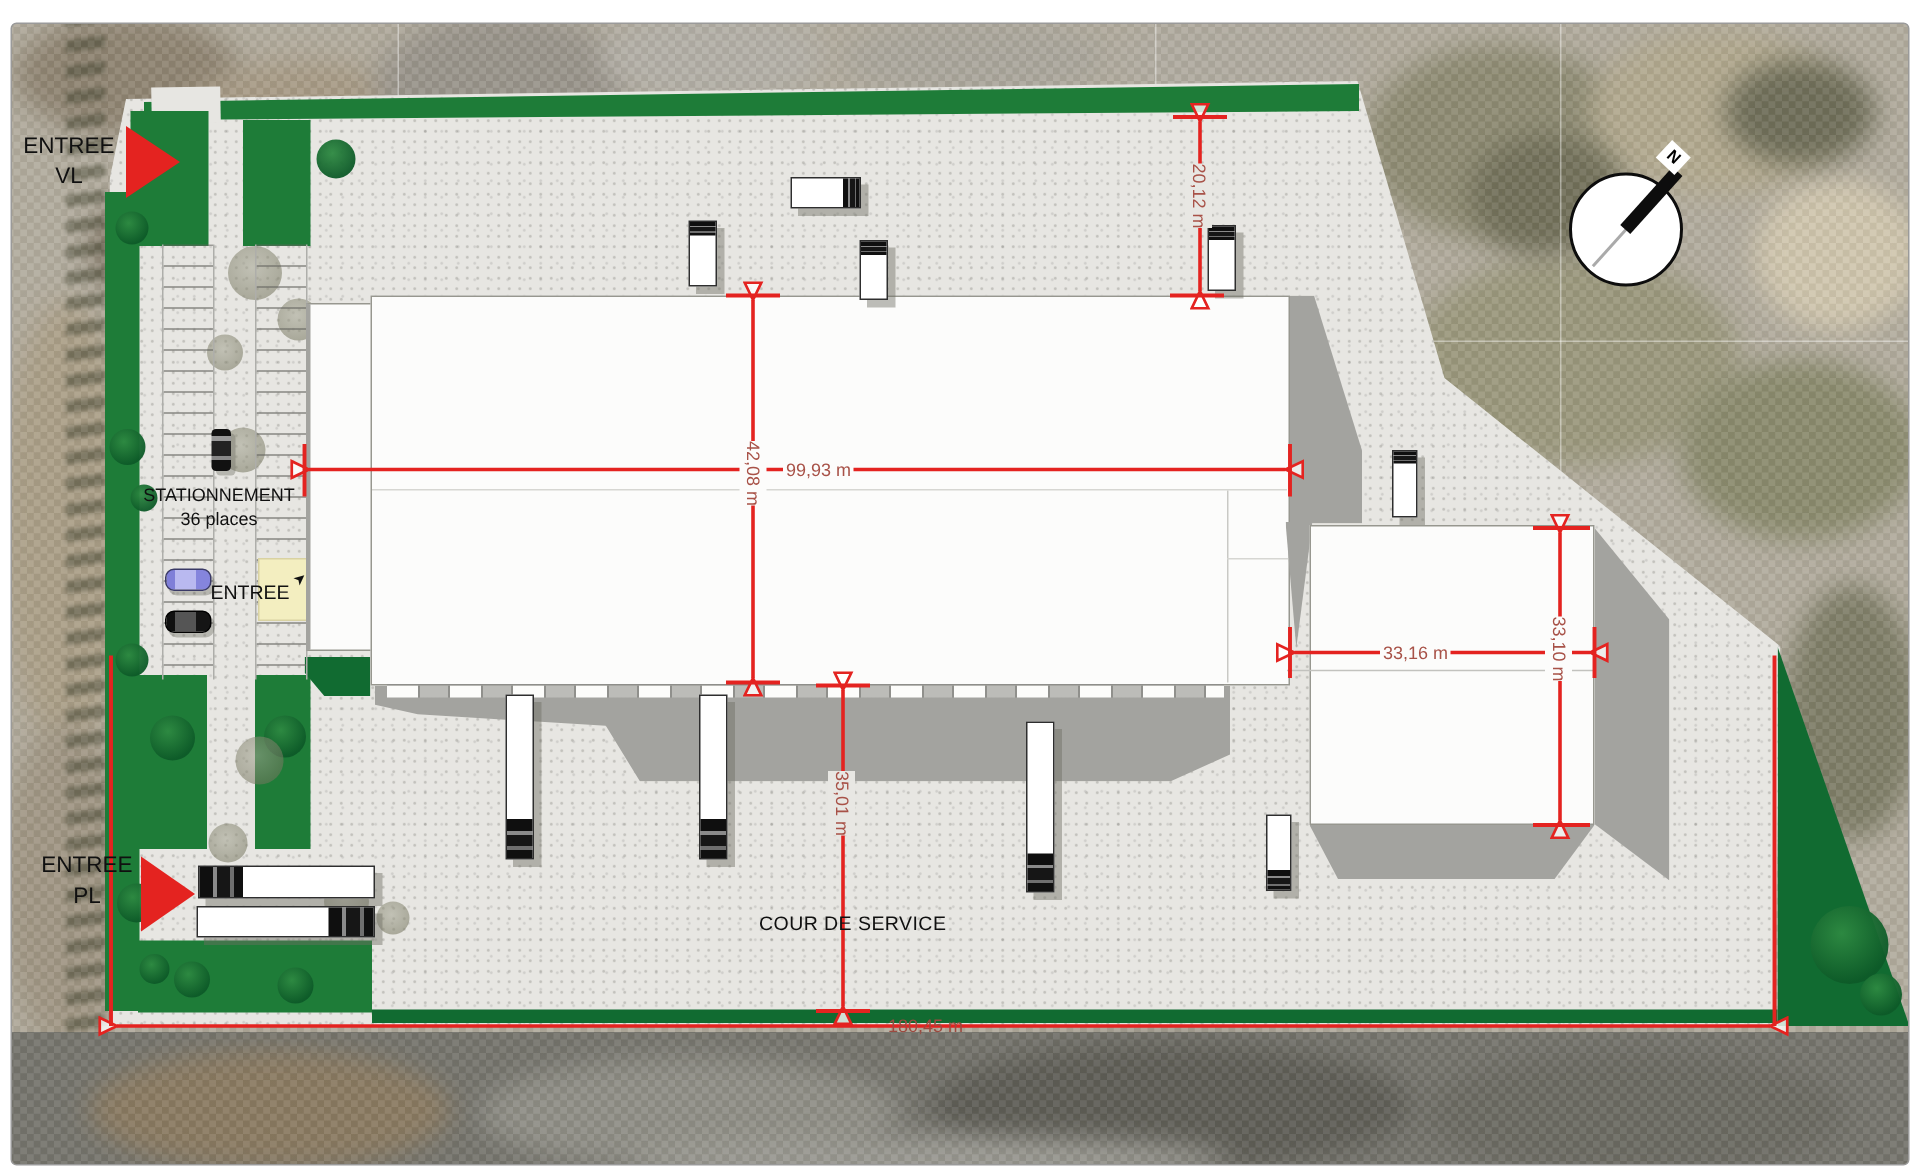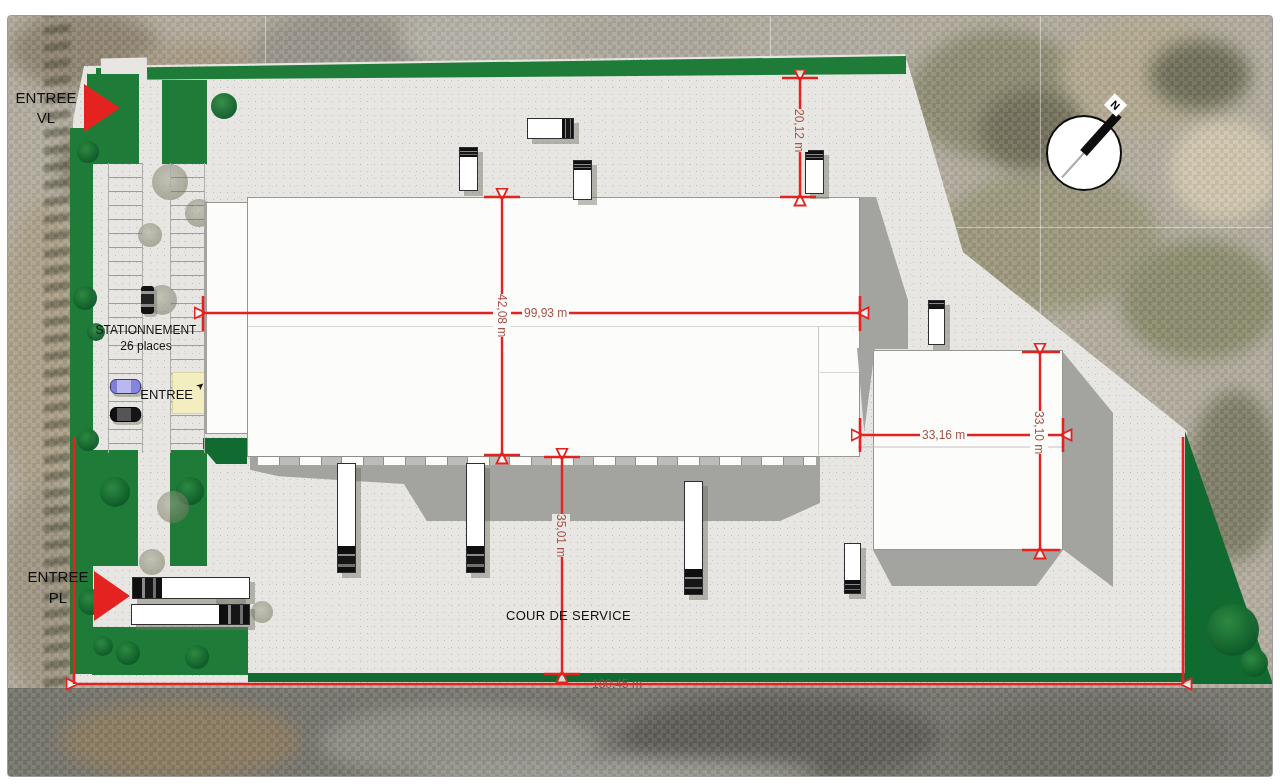--- a/index.html
+++ b/index.html
@@ -217,21 +217,21 @@
    <div class="lbl z40" style="left:6px;top:88px;width:80px;text-align:center;font-size:15px;line-height:20px;">
      <span>ENTREE</span><br>
      <span>VL</span>
    </div>
    <div class="lbl z40" style="left:18px;top:566px;width:80px;text-align:center;font-size:15px;line-height:21px;">
      <span>ENTREE</span><br>
      <span>PL</span>
    </div>
    <div class="lbl z40" style="left:84px;top:322px;width:124px;text-align:center;font-size:12px;line-height:16px;">
      <span>STATIONNEMENT</span><br>
-     <span>26 places</span>
+     <span>36 places</span>
    </div>
    <div class="lbl z40" style="left:131px;top:387px;width:62px;text-align:right;font-size:13px;">ENTREE</div>
    <div class="lbl z40" style="left:196px;top:380px;font-size:10px;transform:rotate(-40deg);">➤</div>
    <div class="lbl z40" style="left:506px;top:608px;font-size:13px;letter-spacing:.3px;">COUR DE SERVICE</div>
 
    <div class="abs z40" style="left:1046px;top:115px;width:72px;height:72px;border:2px solid #0d0d0d;border-radius:50%;background:#fff;"></div>
    <div class="abs z40" style="left:1083px;top:153px;width:2px;height:33px;background:#aaa;transform-origin:50% 0;transform:rotate(42deg);"></div>
    <div class="abs z40" style="left:1079px;top:101px;width:9px;height:52px;background:#0d0d0d;transform-origin:50% 100%;transform:rotate(42deg);"></div>
    <div class="abs z40" style="left:1107px;top:97px;width:17px;height:16px;background:#fff;transform:rotate(43deg);display:flex;align-items:center;justify-content:center;font-size:11px;font-weight:bold;color:#000;">N</div>
 

